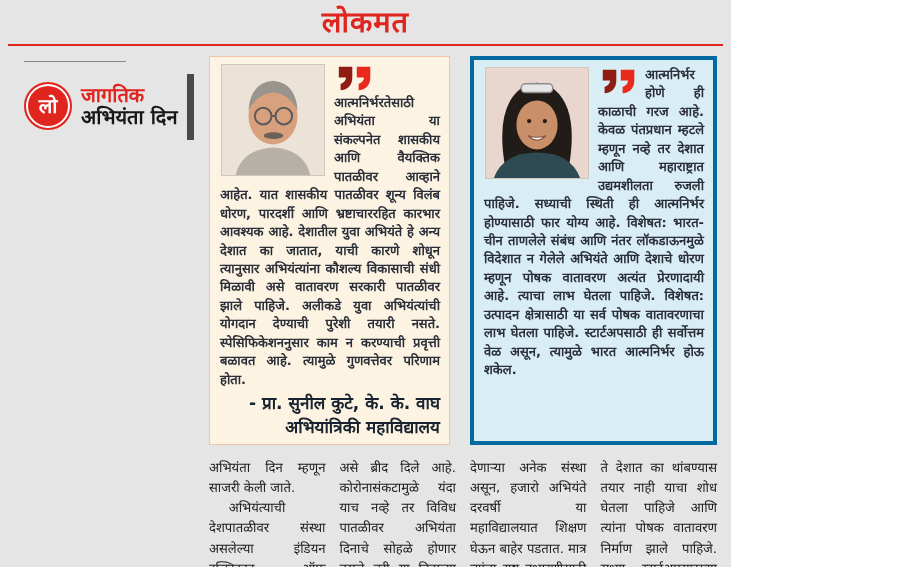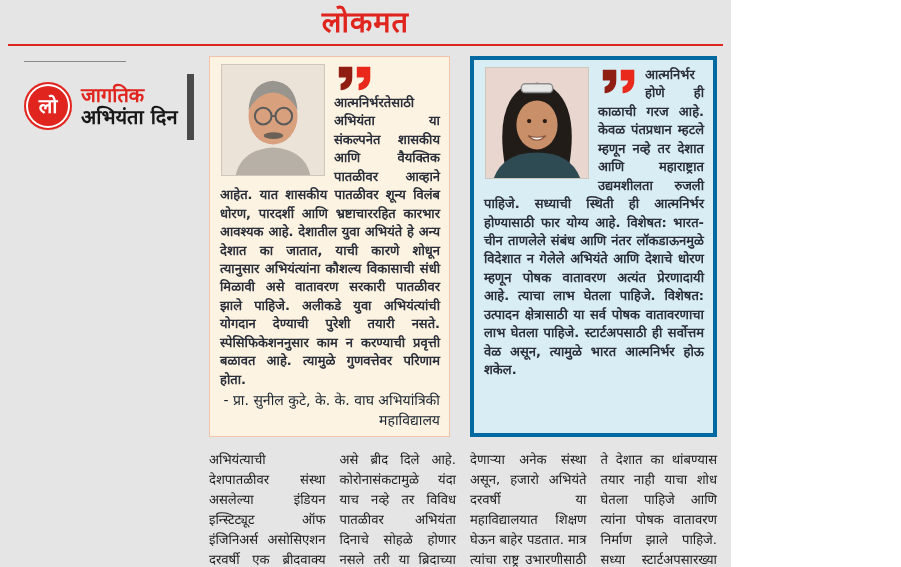--- a/index.html
+++ b/index.html
@@ -33,21 +33,21 @@
   .badge-l2 { color:#171717; font-size:20px; }
   .badge-bar { position:absolute; right:0; top:0; width:7px; height:66px; background:#4a4a4a; }
   
   .main-col { flex:1; min-width:0; }
   .quotes-row { display:flex; gap:20px; }
   .quote { flex:1; min-height:178px; padding:6px 9px 5px 10px; font-size:13px; font-weight:600; line-height:1.42; color:#2b2f3a; text-align:justify; }
   .quote.q1 { background:#fdf3e2; border:1px solid #f1c3ab; }
   .quote.q2 { background:#d9edf4; border:4px solid #0369a1; }
   .portrait { float:left; width:104px; height:112px; margin:1px 9px 4px 1px; display:block; border:1px solid #cfc6bc; }
   .qicon { float:left; width:38px; height:27px; margin:2px 7px 2px 2px; }
-  .attribution { clear:right; text-align:right; font-weight:400; color:#18232f; font-size:14px; margin-top:2px; }
+  .attribution { clear:right; text-align:right; font-weight:700; color:#18232f; font-size:17px; margin-top:2px; }
   
   .cols-row { display:flex; gap:14px; margin-top:13px; }
   .bcol { flex:1; min-width:0; font-size:13.1px; line-height:1.53; text-align:justify; color:#1c1c1c; }
   .bcol p { margin:0; }
   .bcol p + p { text-indent:1.5em; }
 </style>
 </head>
 <body>
 
 <div class="page">
@@ -113,20 +113,21 @@
             <path d="M2,2 h15 v12 c0,10 -7,14 -13,14 v-7 c4,-1 6,-4 6,-7 h-8 z" fill="#8f1d12"></path>
             <path d="M22,2 h15 v12 c0,10 -7,14 -13,14 v-7 c4,-1 6,-4 6,-7 h-8 z" fill="#e8291c"></path>
           </svg>
           <span>आत्मनिर्भर होणे ही काळाची गरज आहे. केवळ पंतप्रधान म्हटले म्हणून नव्हे तर देशात आणि महाराष्ट्रात उद्यमशीलता रुजली पाहिजे. सध्याची स्थिती ही आत्मनिर्भर होण्यासाठी फार योग्य आहे. विशेषत: भारत-चीन ताणलेले संबंध आणि नंतर लॉकडाऊनमुळे विदेशात न गेलेले अभियंते आणि देशाचे धोरण म्हणून पोषक वातावरण अत्यंत प्रेरणादायी आहे. त्याचा लाभ घेतला पाहिजे. विशेषत: उत्पादन क्षेत्रासाठी या सर्व पोषक वातावरणाचा लाभ घेतला पाहिजे. स्टार्टअपसाठी ही सर्वोत्तम वेळ असून, त्यामुळे भारत आत्मनिर्भर होऊ शकेल.</span>
         </div>
 
       </div>
 
       <div class="cols-row">
         <div class="bcol">
+          <p>अभियंता दिन म्हणून साजरी केली जाते.</p>
           <p>अभियंत्याची देशपातळीवर संस्था असलेल्या इंडियन इन्स्टिट्यूट ऑफ इंजिनिअर्स असोसिएशन दरवर्षी एक ब्रीदवाक्य घेऊन काम करीत असते. यंदा या संस्थेने इंजिनिअर्स फॉर सेल्फ रिलायंट इंडिया</p>
         </div>
         <div class="bcol">
           <p>असे ब्रीद दिले आहे. कोरोनासंकटामुळे यंदा याच नव्हे तर विविध पातळीवर अभियंता दिनाचे सोहळे होणार नसले तरी या ब्रिदाच्या निमित्ताने देशाच्या स्वावलंबित्वासाठी अभियंत्यांचे योगदान महत्त्वाचेच आहे, हे अधोरेखित होते.</p>
 
         </div>
         <div class="bcol">
           <p>देणाऱ्या अनेक संस्था असून, हजारो अभियंते दरवर्षी या महाविद्यालयात शिक्षण घेऊन बाहेर पडतात. मात्र त्यांचा राष्ट्र उभारणीसाठी उपयोग झाला पाहिजे. अनेक कुशल अभियंते पदवी घेतल्यानंतर देशात थांबण्यापेक्षा विदेशात जाणे पसंत करतात. हे ब्रेन ड्रेन रोखायचे असेल तर</p>
         </div>
         <div class="bcol">

